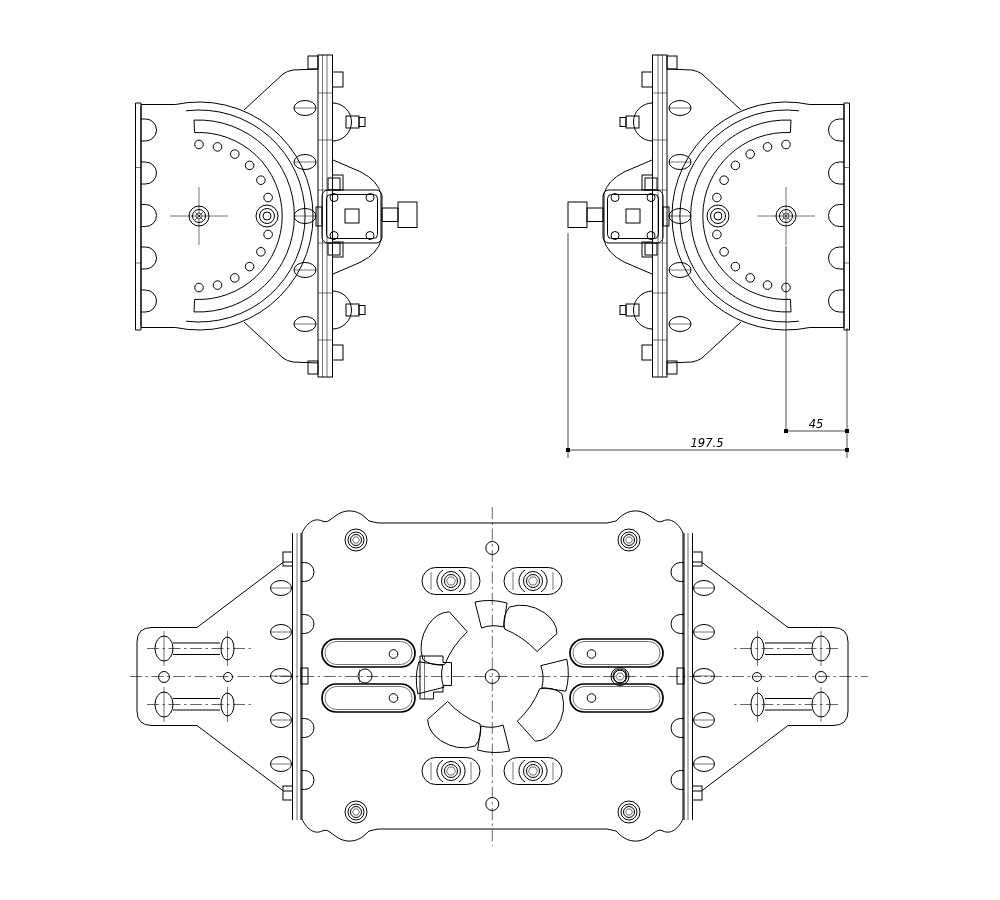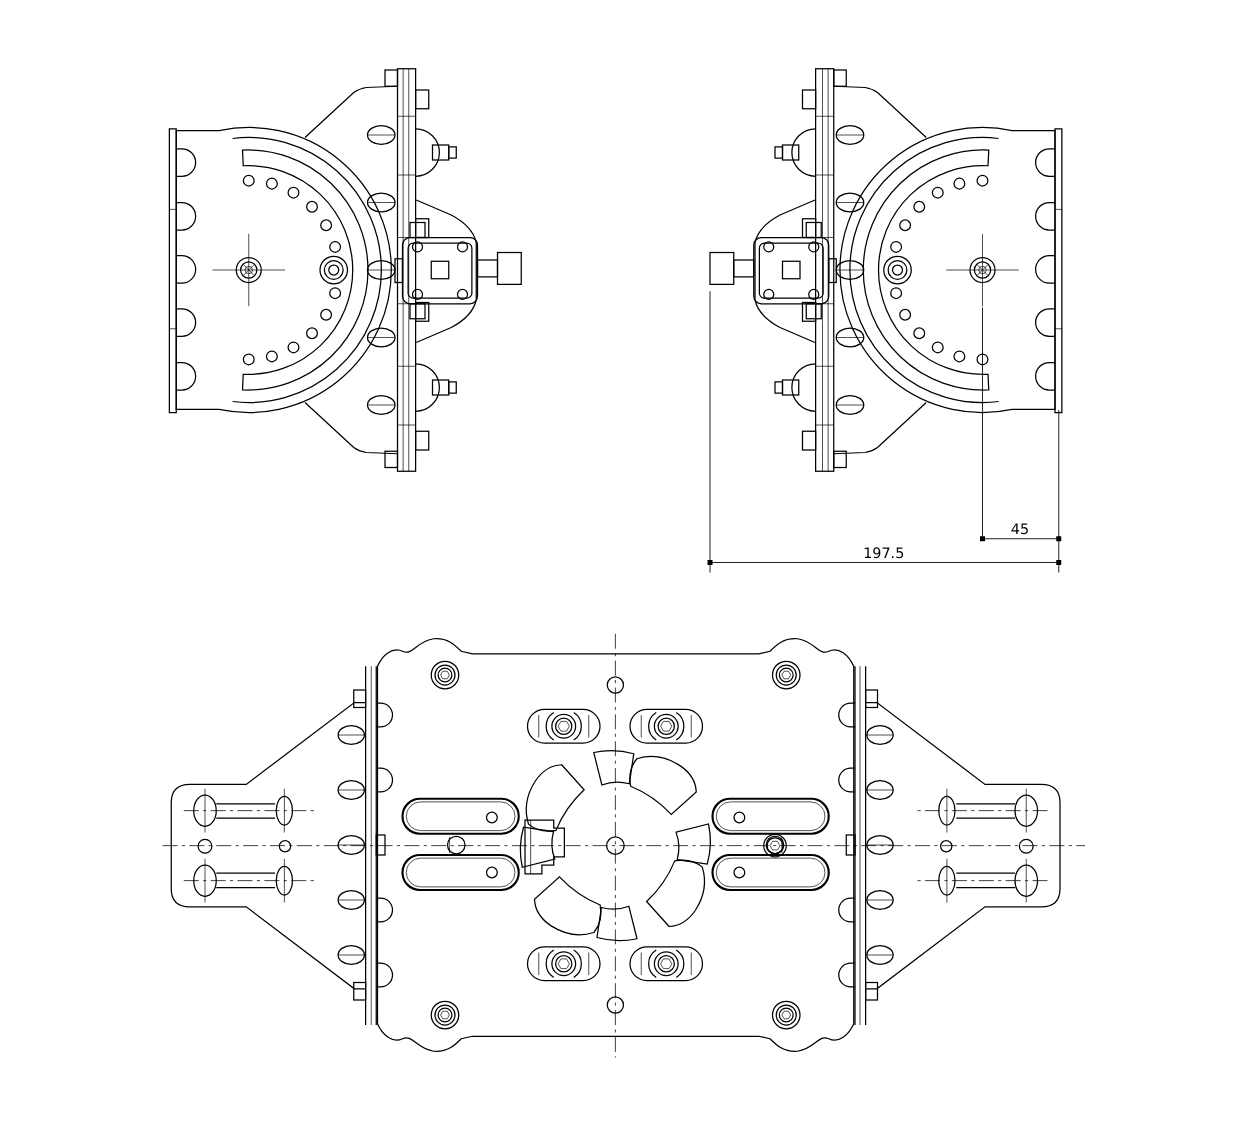--- a/index.html
+++ b/index.html
@@ -1,17 +1,17 @@
 <!DOCTYPE html>
 <html><head>
 <meta charset="utf-8">
 <style>
   html,body{margin:0;padding:0;background:#ffffff;}
   .page{width:1000px;height:900px;background:#ffffff;position:relative;overflow:hidden;
-        font-family:"DejaVu Sans", sans-serif;}
+        font-family:"DejaVu Sans", sans-serif;font-style:italic;}
   svg{display:block;}
   .ln   {fill:none;stroke:#000;stroke-width:1;}
   .ln2  {fill:none;stroke:#000;stroke-width:1.7;}
   .thin {fill:none;stroke:#000;stroke-width:0.55;}
   .cl   {fill:none;stroke:#000;stroke-width:0.6;stroke-dasharray:12 3.5 2.5 3.5;}
   .dimln{fill:none;stroke:#000;stroke-width:0.7;}
   .dimtx{font-family:"DejaVu Sans", sans-serif;font-size:11.5px;fill:#000;}
   .sq   {fill:#000;stroke:none;}
 </style>
 </head>

